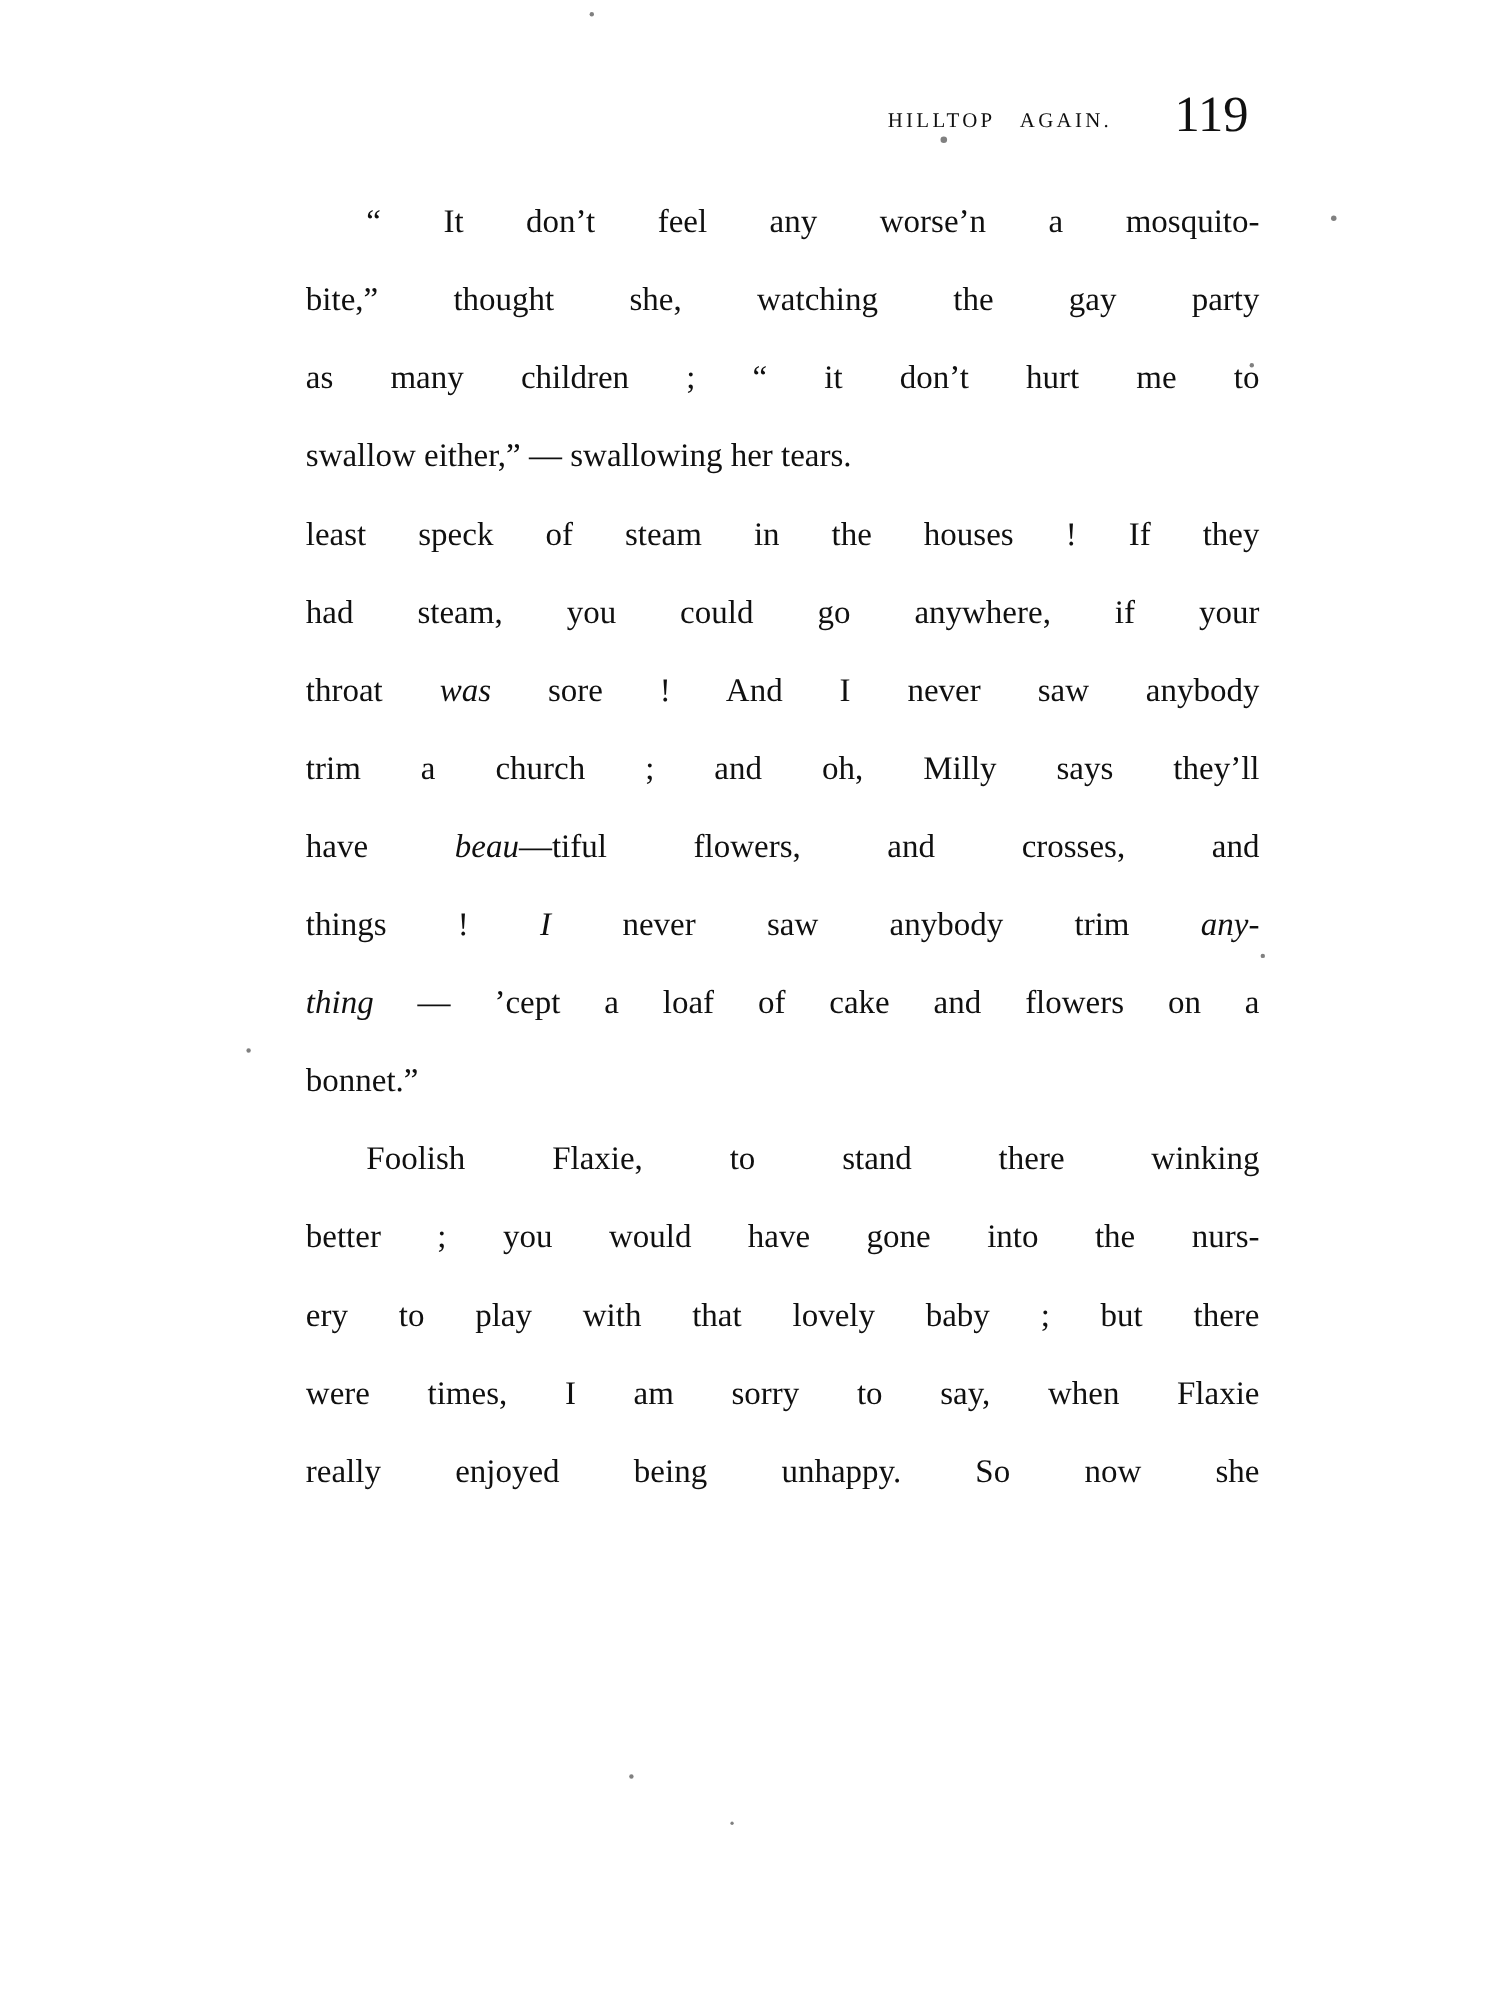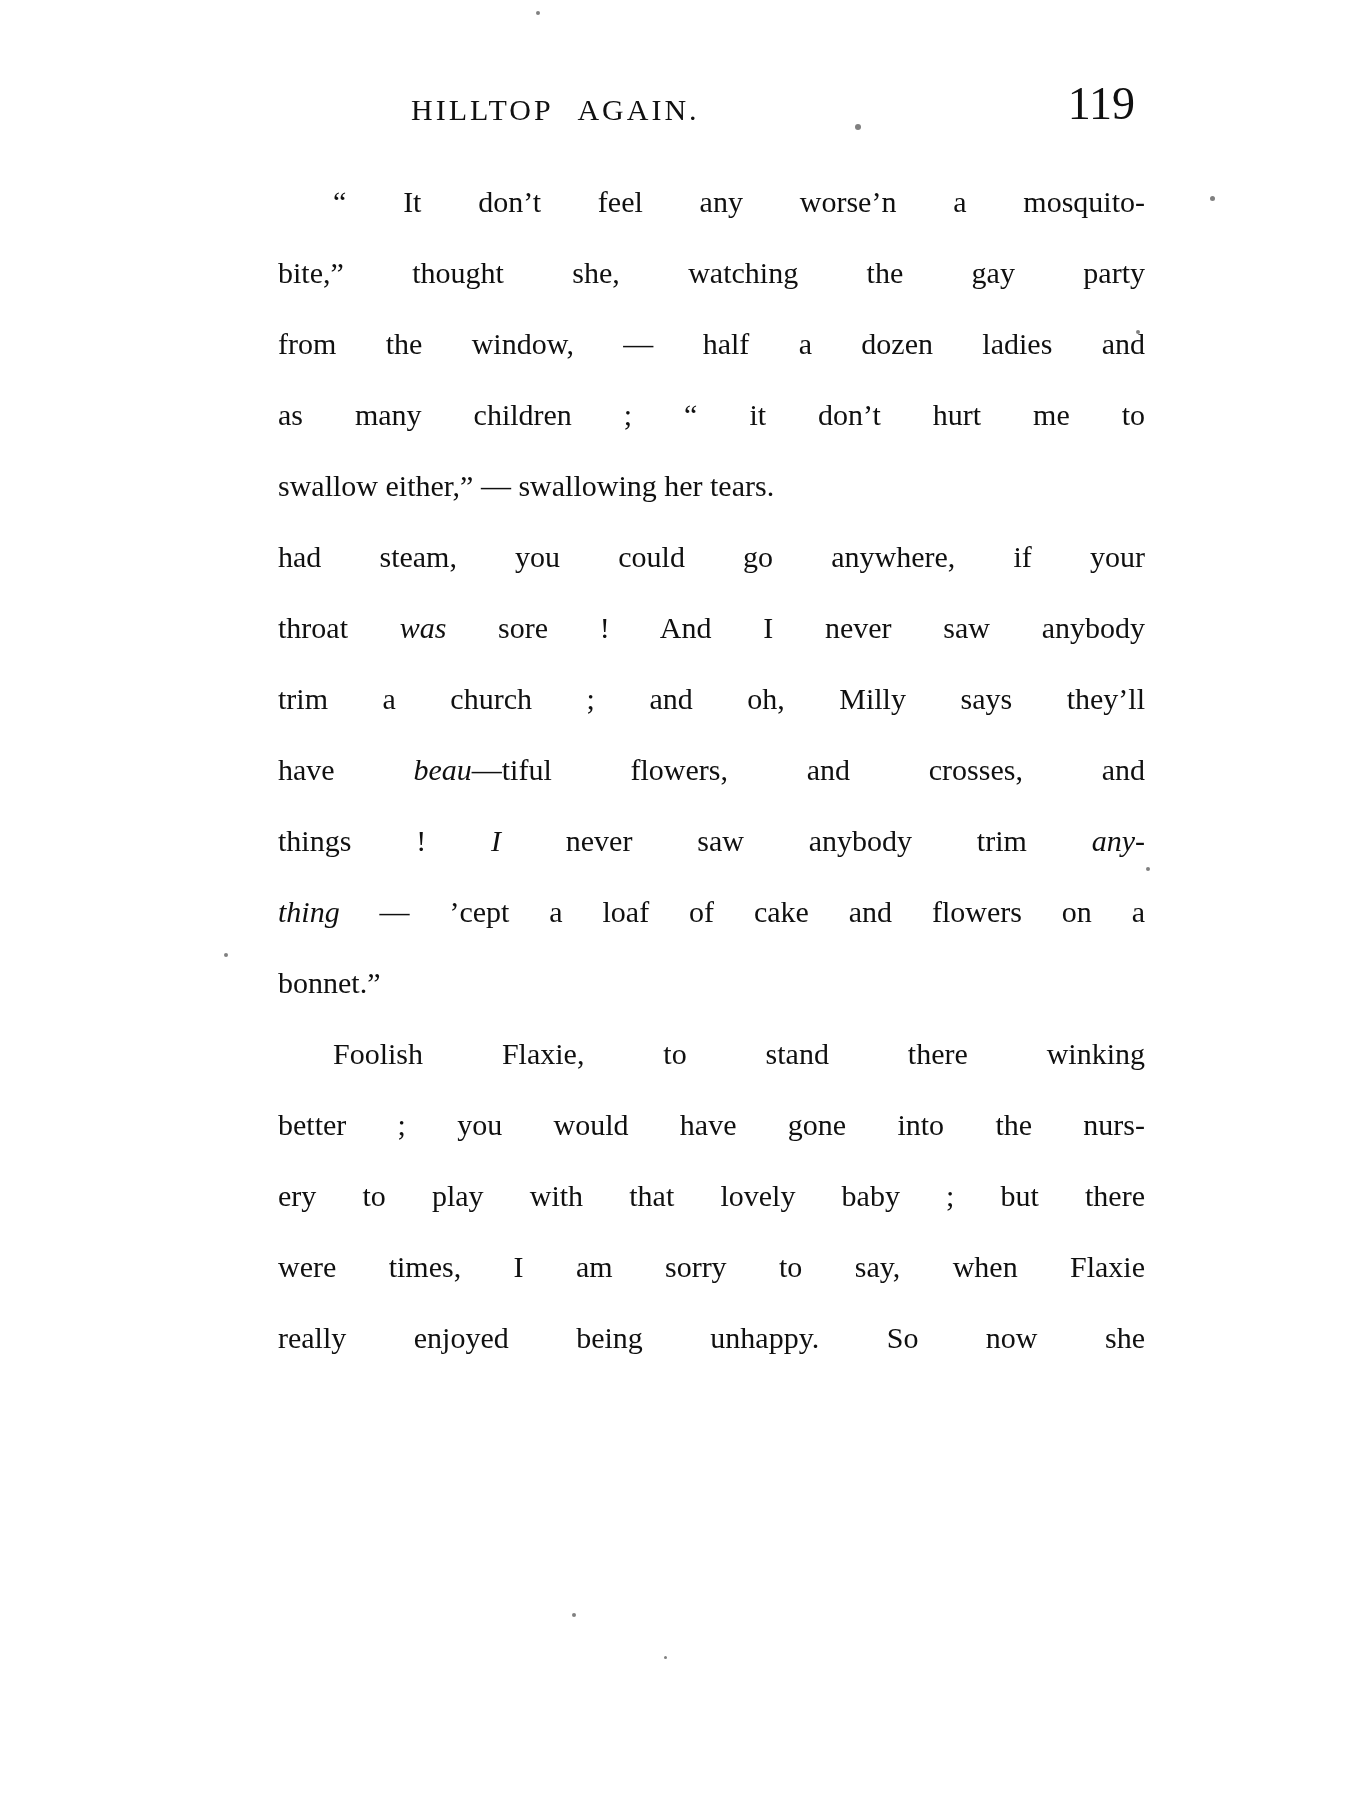--- a/index.html
+++ b/index.html
@@ -28,22 +28,22 @@
   }
   .header-row {
     position: relative;
     height: 48px;
     margin-bottom: 32px;
   }
   .running-title {
     position: absolute;
     left: 133px;            
     width: 600px;
-    text-align: left;
-    font-size: 30px;
+    text-align: right;
+    font-size: 19px;
     letter-spacing: 3px;
     word-spacing: 16px;
     line-height: 48px;
     font-weight: 400;
   }
   .page-number {
     position: absolute;
     right: 10px;
     top: -6px;
     font-size: 46px;
@@ -82,25 +82,25 @@
 <div class="page">
   <div class="text-block">
     <div class="header-row">
       <div class="running-title">HILLTOP AGAIN.</div>
       <div class="page-number">119</div>
     </div>
     <div id="text-body">
         <div>
           <div class="line indent"><span>“ It don’t feel any worse’n a mosquito-</span></div>
           <div class="line"><span>bite,” thought she, watching the gay party</span></div>
-          <div class="line"><span>from the window, — half a dozen ladies and</span></div>
           <div class="line"><span>as many children ; “ it don’t hurt me to</span></div>
           <div class="line no-justify"><span>swallow either,” — swallowing her tears.</span></div>
         </div>
         <div>
+          <div class="line"><span>least speck of steam in the houses !  If they</span></div>
           <div class="line"><span>had steam, you could go anywhere, if your</span></div>
           <div class="line"><span>throat </span><span class="italic">was</span><span> sore !  And I never saw anybody</span></div>
           <div class="line"><span>trim a church ; and oh, Milly says they’ll</span></div>
           <div class="line"><span>have </span><span class="italic">beau</span><span>—tiful flowers, and crosses, and</span></div>
           <div class="line"><span>things !  </span><span class="italic">I</span><span> never saw anybody trim </span><span class="italic">any-</span></div>
           <div class="line"><span class="italic">thing</span><span> — ’cept a loaf of cake and flowers on a</span></div>
           <div class="line no-justify"><span>bonnet.”</span></div>
         </div>
         <div>
           <div class="line indent"><span>Foolish Flaxie, to stand there winking</span></div>

